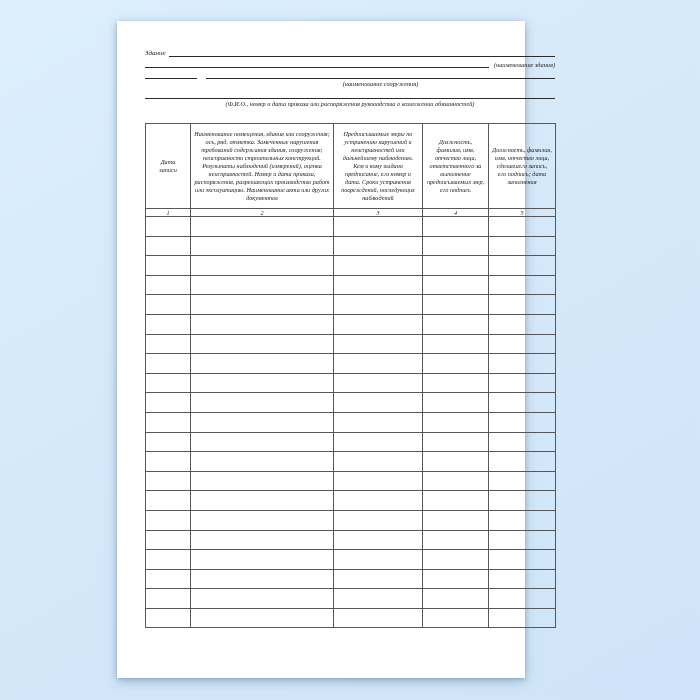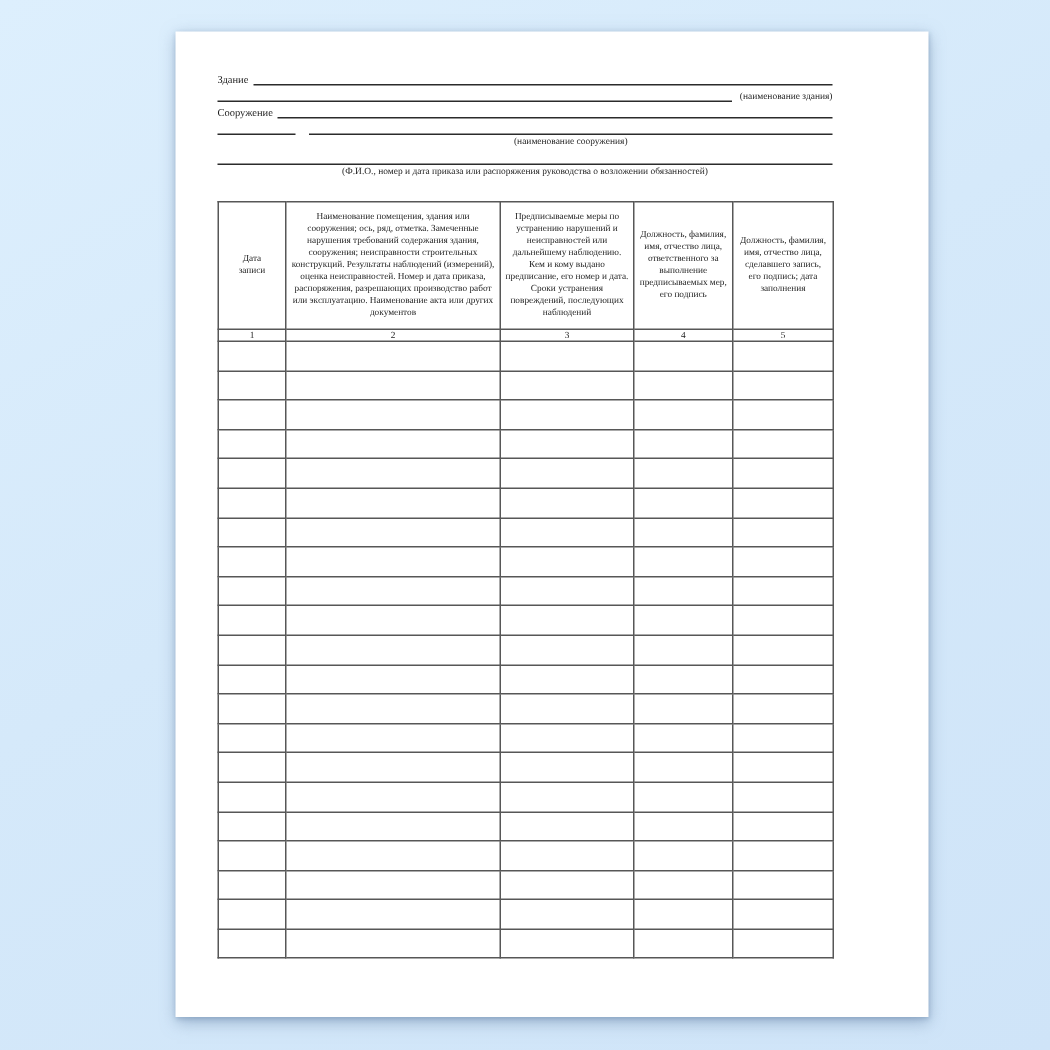--- a/index.html
+++ b/index.html
@@ -2,23 +2,24 @@
 <html><head>
 <meta charset="utf-8">
 <style>
   html, body { margin:0; padding:0; }
   body {
     width:700px; height:700px; position:relative; overflow:hidden;
     background: linear-gradient(150deg, #ddeffd 0%, #d5e9fa 45%, #cfe4f8 100%);
     font-family:"Liberation Serif","DejaVu Serif",serif;
   }
   .paper {
-    position:absolute; left:117px; top:21px; width:502px; height:657px;
+    position:absolute; left:117px; top:21px; width:408px; height:657px;
     background:#ffffff;
     box-shadow: 0 3px 10px rgba(105,135,170,.55), 0 1px 3px rgba(105,135,170,.4);
+    font-style: italic;
   }
   .content {
     position:absolute; left:28px; top:26px; width:410px; color:#1c1c1c;
   }
   .hline {
     display:flex; align-items:flex-end; height:11px;
     font-size:7px; line-height:9px; white-space:nowrap;
   }
   .label { padding-right:3px; }
   .rule { flex:1 1 auto; border-bottom:1px solid #2b2b2b; height:1px; margin-bottom:1px; }
@@ -56,24 +57,20 @@
     <div class="hline">
       <span class="label">Здание</span>
       <span class="rule"></span>
     </div>
 
     <div class="hline">
       <span class="rule"></span>
       <span class="caption cap-right">(наименование здания)</span>
     </div>
 
-    <div class="hline">
-      <span class="label">Сооружение</span>
-      <span class="rule"></span>
-    </div>
 
     <div class="hline">
       <span class="rule-short"></span>
       <span class="rule"></span>
     </div>
 
     <div class="caption cap-center-structure">(наименование сооружения)</div>
 
 
     <div class="hline">

